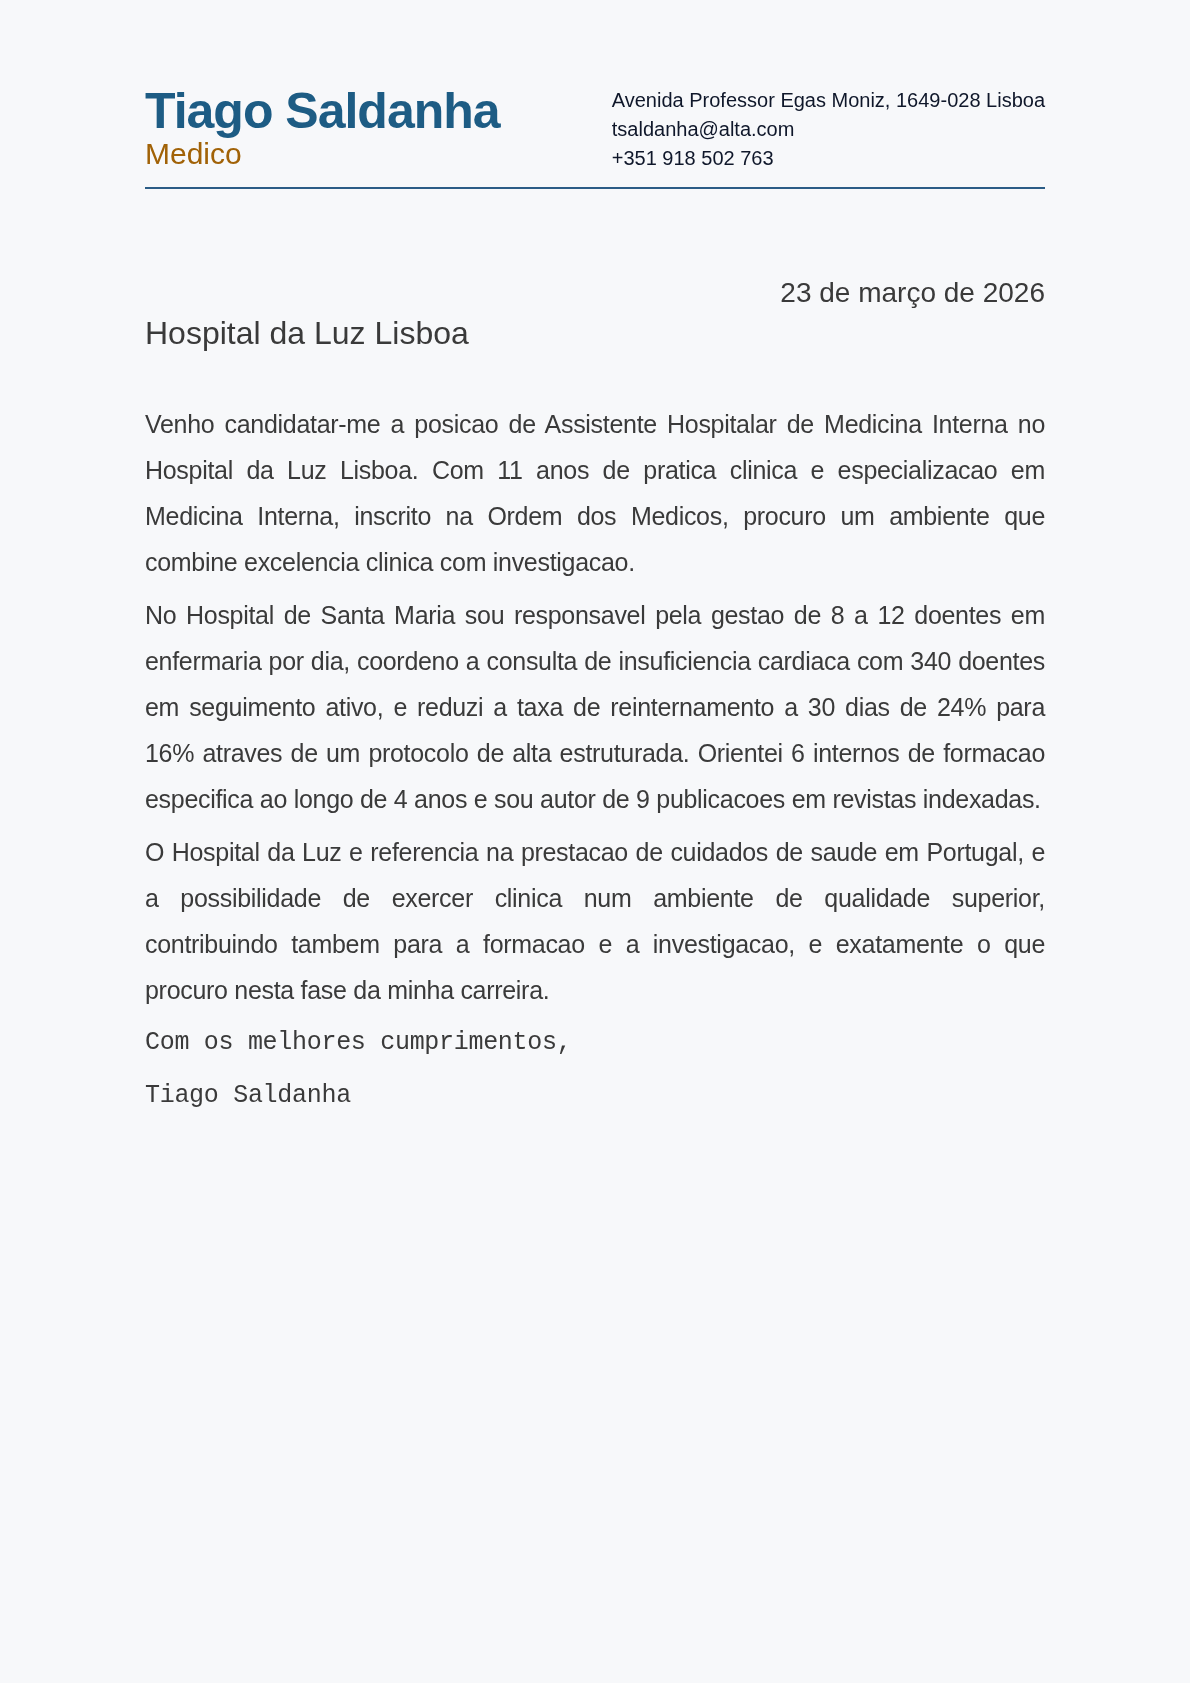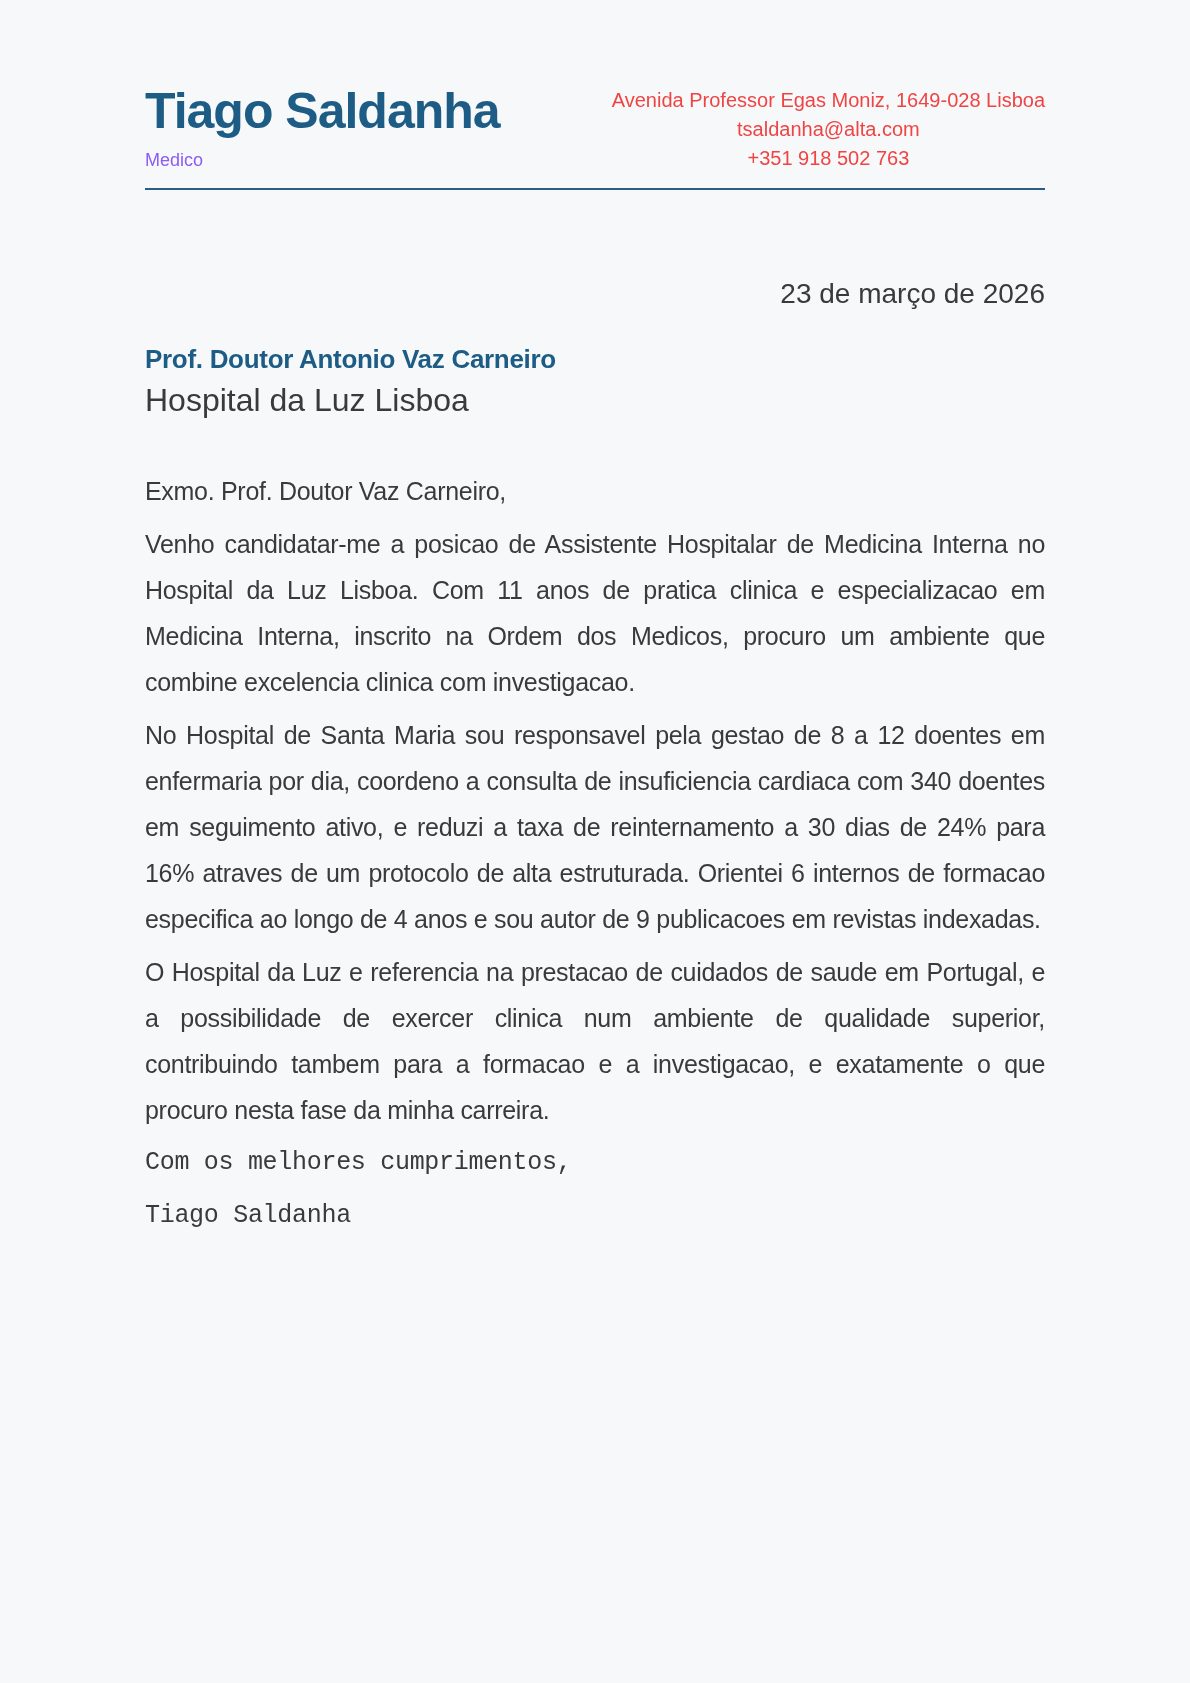--- a/index.html
+++ b/index.html
@@ -24,31 +24,31 @@
   }
   .identity { flex: 0 0 auto; }
   .name {
     font-size: 50px;
     line-height: 58px;
     font-weight: bold;
     color: #1d5c84;
     letter-spacing: -1px;
   }
   .role {
-    margin-top: 6px;
-    font-size: 18px;
+    margin-top: 0;
+    font-size: 30px;
     line-height: 28px;
-    color: #8b5cf6;
+    color: #a16207;
   }
   .contact {
     flex: 0 0 auto;
-    text-align: center;
+    text-align: left;
     font-size: 20px;
     line-height: 29px;
-    color: #ef4444;
+    color: #0f172a;
     padding-top: 4px;
   }
   .divider {
     border: none;
     border-top: 2px solid #2b5c86;
     margin-top: 14px;
   }
   
   .date {
     margin-top: 90px;
@@ -100,25 +100,23 @@
       <div>Avenida Professor Egas Moniz, 1649-028 Lisboa</div>
       <div>tsaldanha@alta.com</div>
       <div>+351 918 502 763</div>
     </div>
   </div>
 
   <hr class="divider">
 
   <div class="date">23 de março de 2026</div>
 
-  <div class="recipient-name">Prof. Doutor Antonio Vaz Carneiro</div>
   <div class="recipient-org">Hospital da Luz Lisboa</div>
 
   <div class="letter-body">
-    <p class="salutation">Exmo. Prof. Doutor Vaz Carneiro,</p>
     <p class="para">Venho candidatar-me a posicao de Assistente Hospitalar de Medicina Interna no Hospital da Luz Lisboa. Com 11 anos de pratica clinica e especializacao em Medicina Interna, inscrito na Ordem dos Medicos, procuro um ambiente que combine excelencia clinica com investigacao.</p>
     <p class="para">No Hospital de Santa Maria sou responsavel pela gestao de 8 a 12 doentes em enfermaria por dia, coordeno a consulta de insuficiencia cardiaca com 340 doentes em seguimento ativo, e reduzi a taxa de reinternamento a 30 dias de 24% para 16% atraves de um protocolo de alta estruturada. Orientei 6 internos de formacao especifica ao longo de 4 anos e sou autor de 9 publicacoes em revistas indexadas.</p>
     <p class="para">O Hospital da Luz e referencia na prestacao de cuidados de saude em Portugal, e a possibilidade de exercer clinica num ambiente de qualidade superior, contribuindo tambem para a formacao e a investigacao, e exatamente o que procuro nesta fase da minha carreira.</p>
     <p class="closing">Com os melhores cumprimentos,</p>
     <p class="signature">Tiago Saldanha</p>
   </div>
 
 </div>
 
 </body></html>

